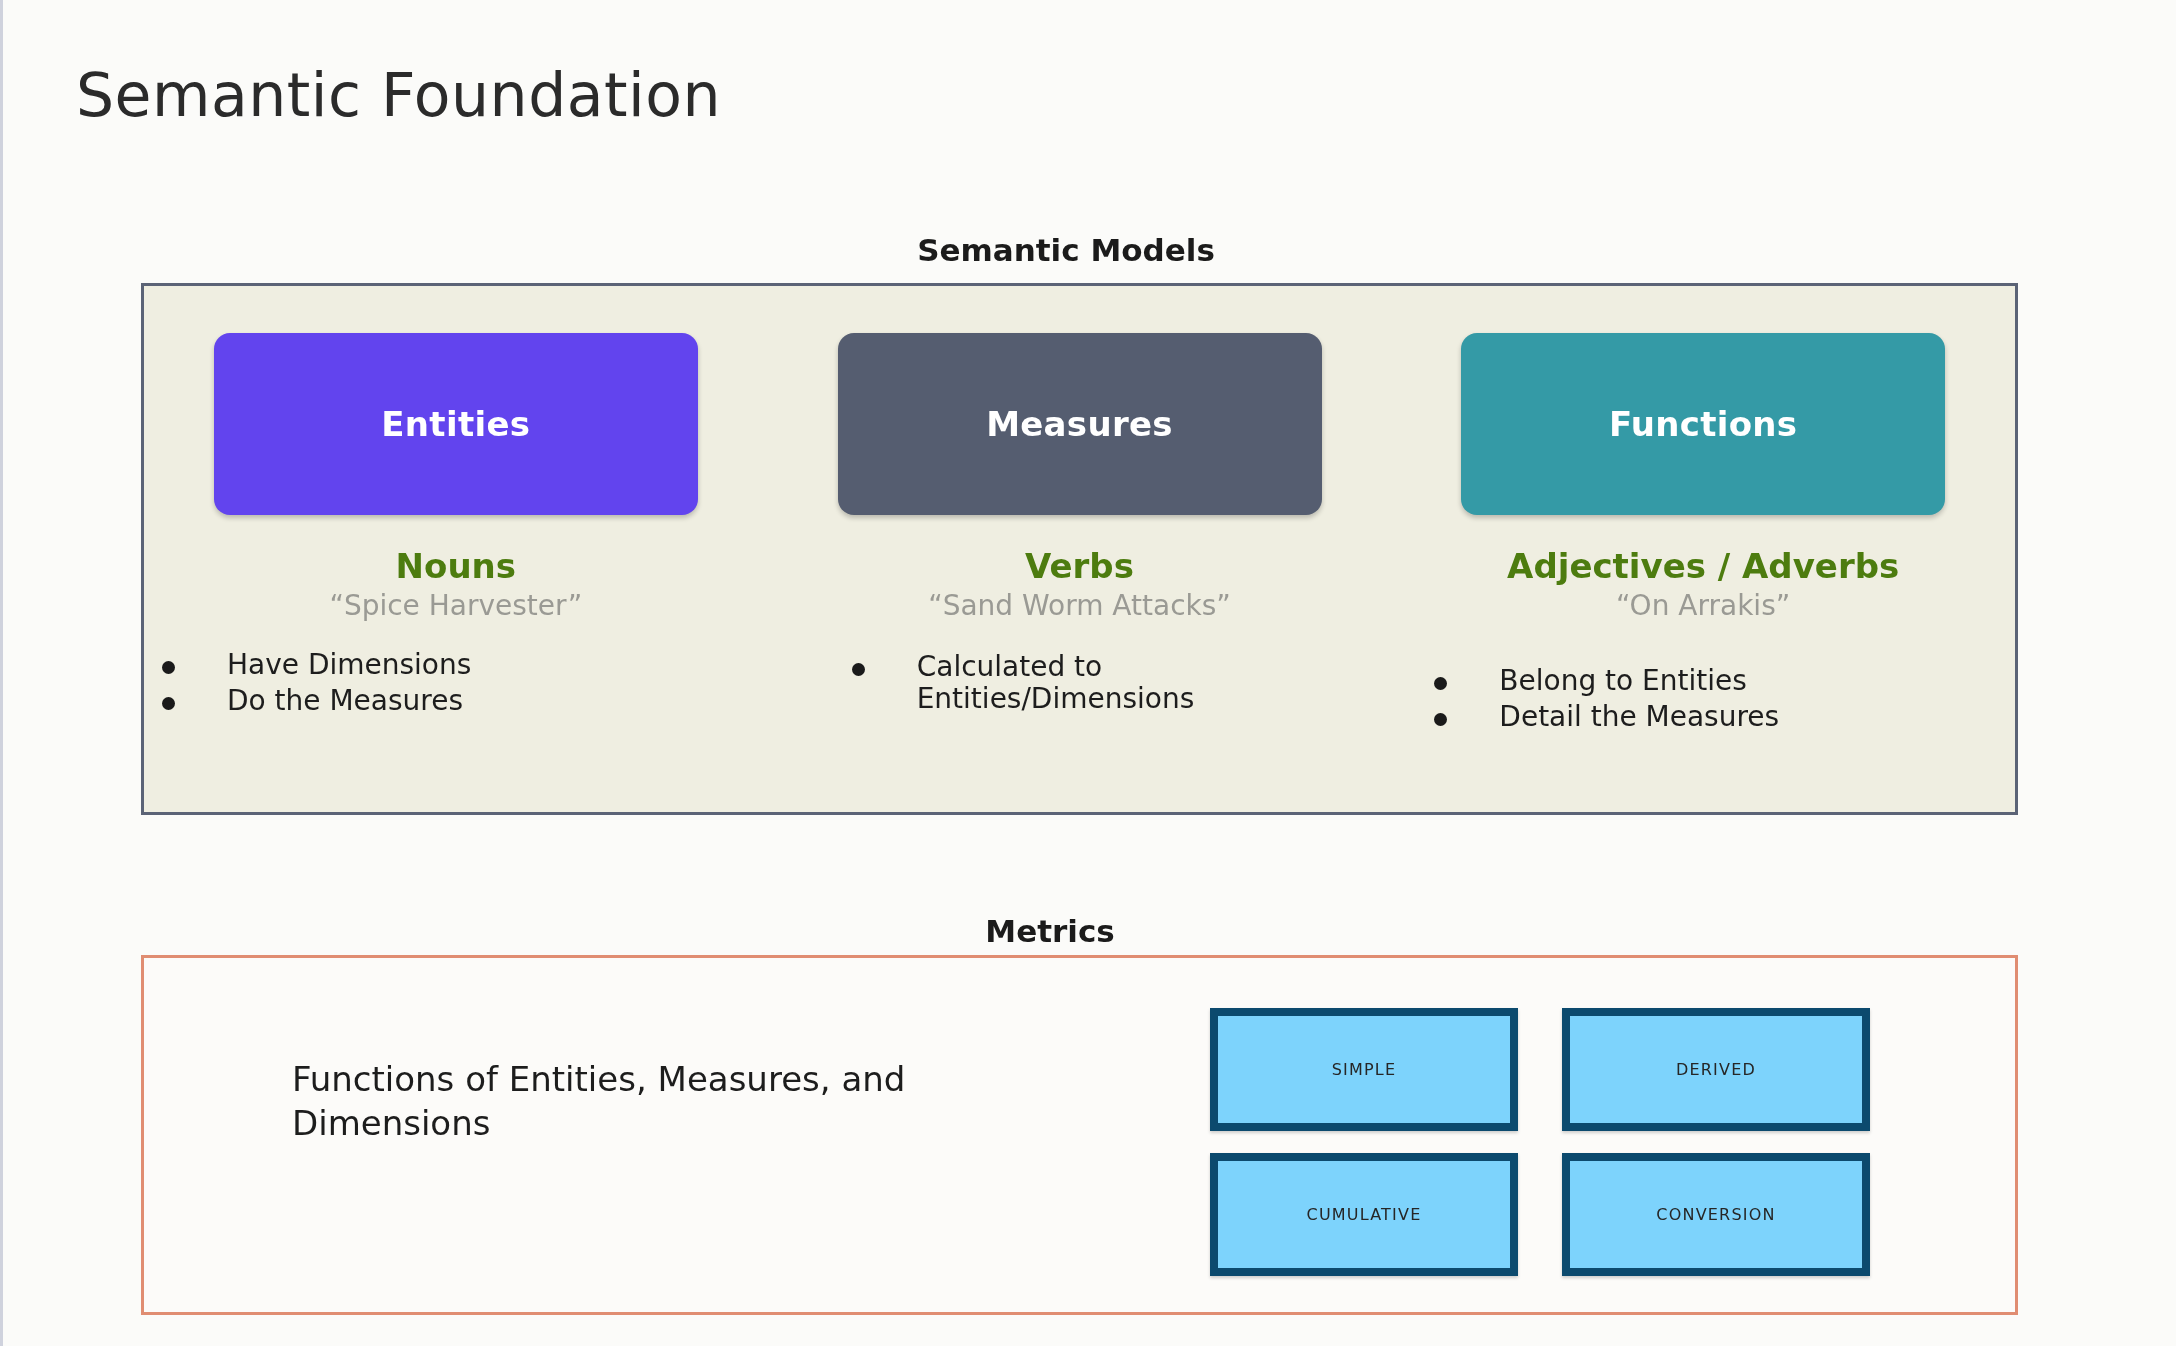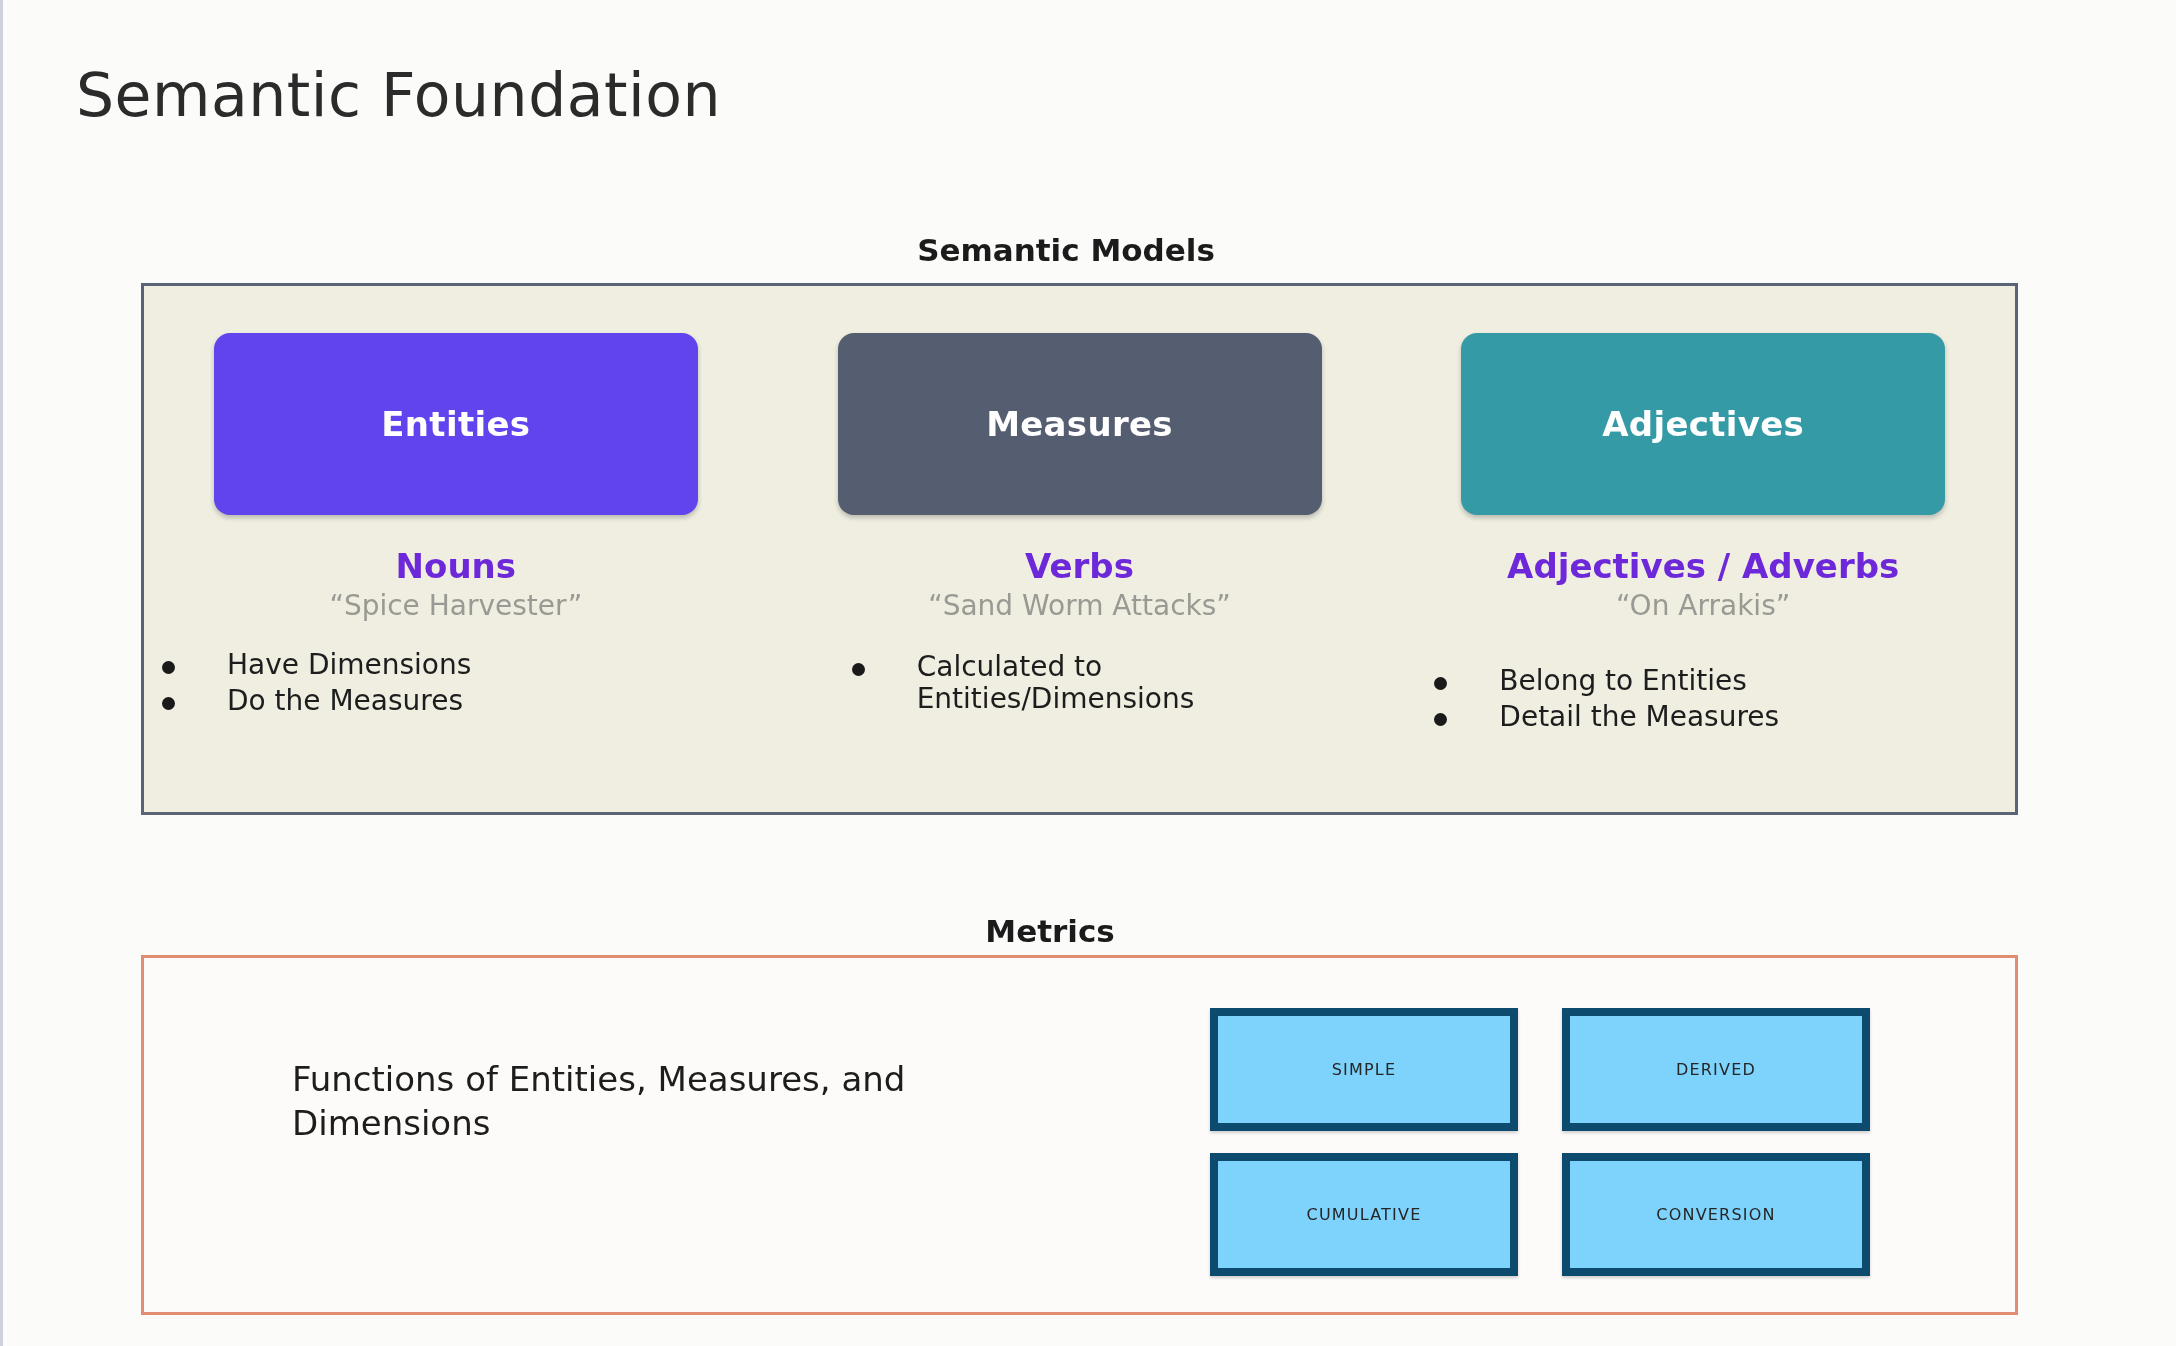--- a/index.html
+++ b/index.html
@@ -101,21 +101,21 @@
     box-sizing: border-box;
   }
   .pill.entities   { background: #6244ee; }
   .pill.measures   { background: #555d70; }
   .pill.dimensions { background: #349aa6; }
 
   .pos-name {
     margin-top: 34px;
     font-size: 34px;
     font-weight: 700;
-    color: #6d28d9;
+    color: #4d7c0f;
     text-align: center;
     line-height: 1.05;
     white-space: nowrap;
   }
   .pos-example {
     margin-top: 6px;
     font-size: 28px;
     font-weight: 400;
     color: #9a9a94;
     text-align: center;
@@ -235,21 +235,21 @@
       <div class="pos-example">“Sand Worm Attacks”</div>
       <ul class="bullet-list">
         <li>
           <span class="bullet-dot"></span>
           <span class="bullet-text" style="max-width:300px;">Calculated to Entities/Dimensions</span>
         </li>
       </ul>
     </div>
 
     <div class="sm-col col-dimensions">
-      <div class="pill dimensions">Adjectives</div>
+      <div class="pill dimensions">Functions</div>
       <div class="pos-name">Adjectives / Adverbs</div>
       <div class="pos-example">“On Arrakis”</div>
       <ul class="bullet-list">
         <li>
           <span class="bullet-dot"></span>
           <span class="bullet-text">Belong to Entities</span>
         </li>
         <li>
           <span class="bullet-dot"></span>
           <span class="bullet-text">Detail the Measures</span>

